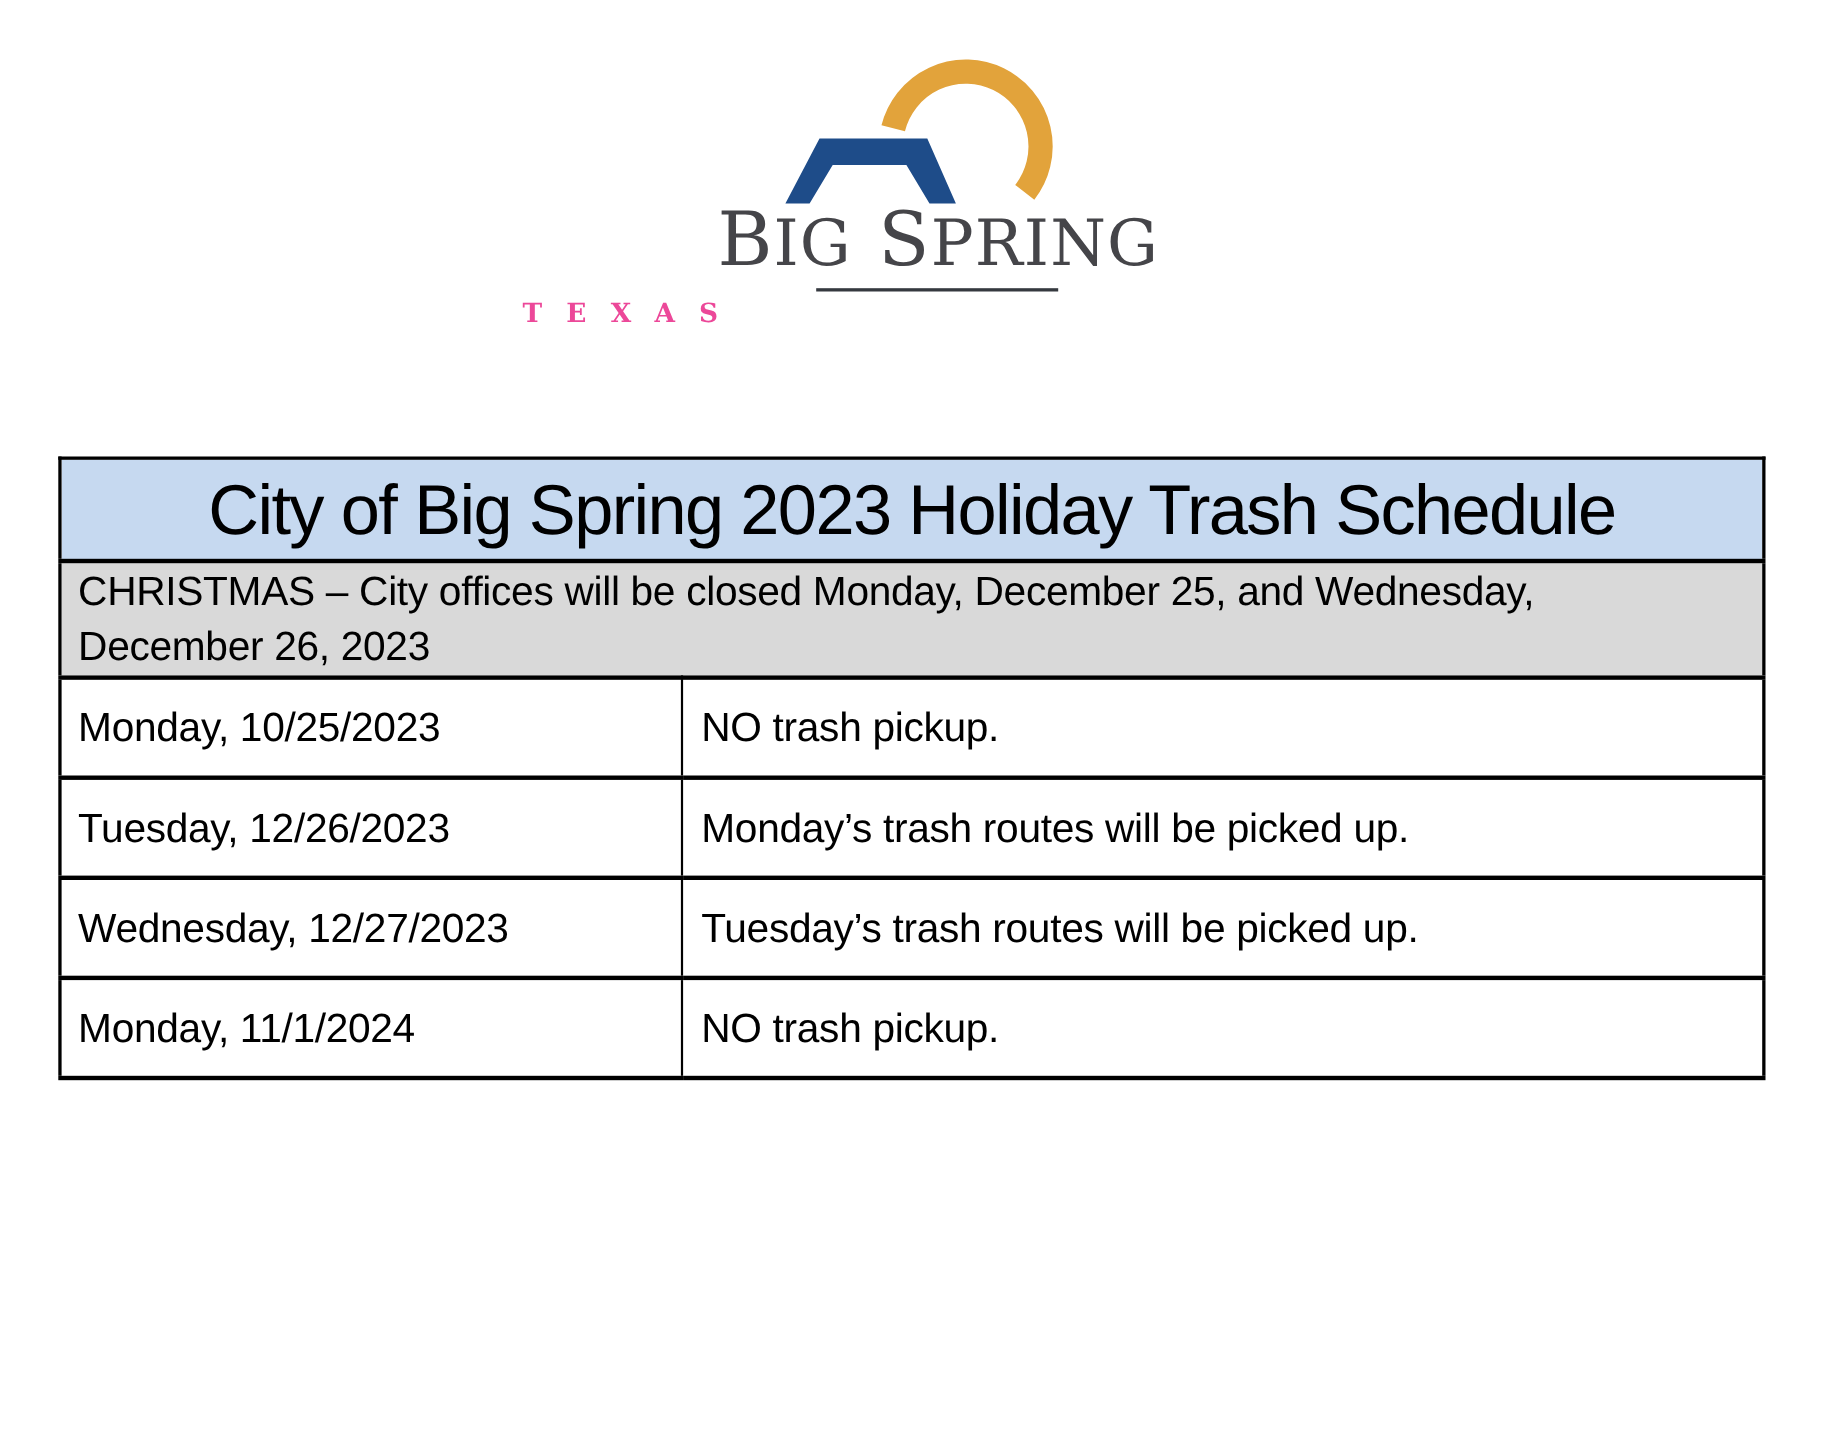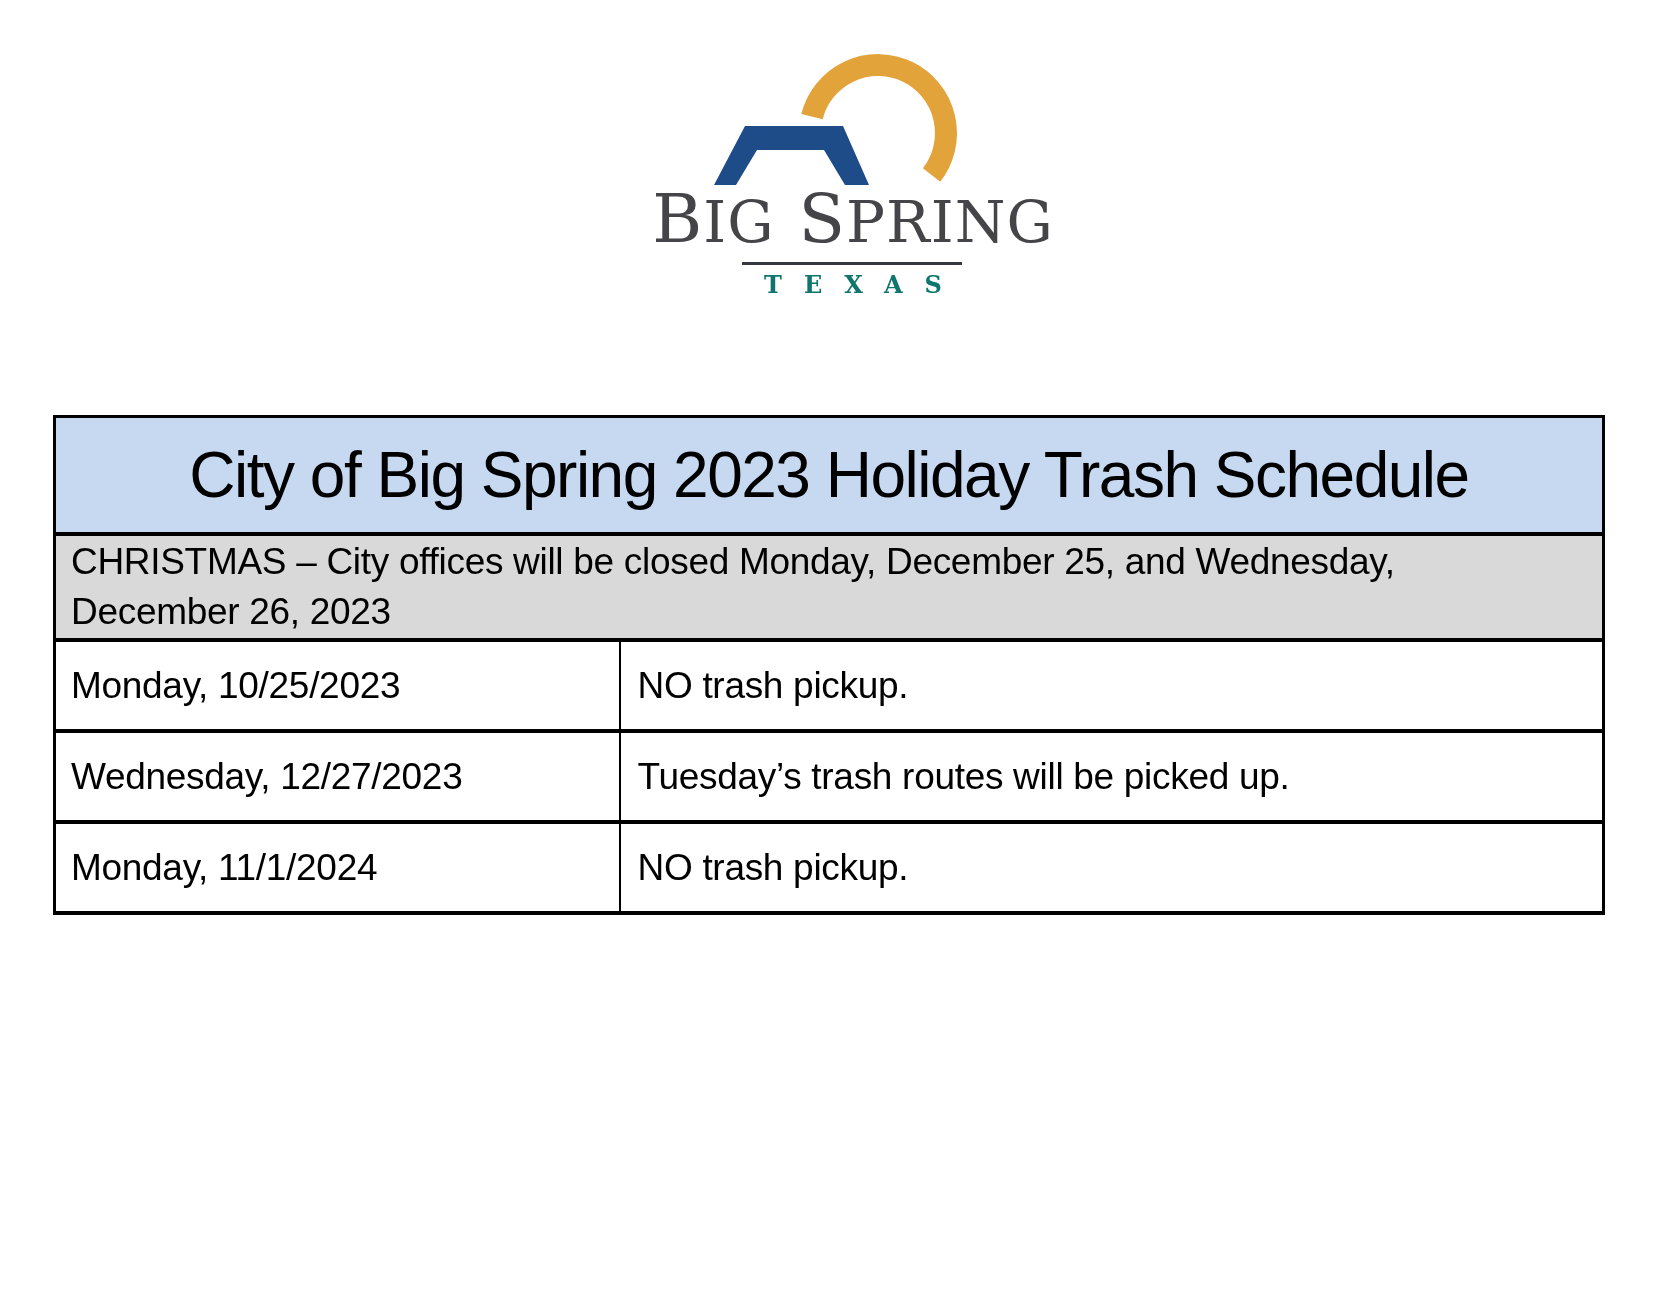--- a/index.html
+++ b/index.html
@@ -46,29 +46,29 @@
     top: 262px;
     width: 220px;
     height: 3px;
     background: #35393f;
   }
   .logo-region {
     position: absolute;
     left: 453px;
     top: 273px;
     width: 800px;
-    text-align: center;
+    text-align: left;
     font-family: "DejaVu Serif", serif;
     font-weight: bold;
     font-size: 24px;
     line-height: 1;
     letter-spacing: 22px;
     padding-left: 22px;
     box-sizing: border-box;
-    color: #0f766e;
+    color: #ec4899;
     white-space: nowrap;
   }
 
   
   table.schedule {
     position: absolute;
     left: 53px;
     top: 415px;
     width: 1549px;
     border-collapse: collapse;
@@ -83,21 +83,21 @@
     vertical-align: middle;
     padding: 0 10px 0 15px;
     overflow: hidden;
   }
   td.title-cell {
     background: #c6d9f0;
     height: 90px;
     text-align: center;
     font-size: 64px;
     letter-spacing: -1.5px;
-    padding: 12px 8px;
+    padding: 0 8px;
   }
   td.section-cell {
     background: #d9d9d9;
     border-top-width: 4px;
     border-bottom-width: 4px;
   }
   td.section-cell-tall { height: 102px; }
   td.section-cell-short { height: 86px; }
   .section-text {
     display: inline-block;
@@ -145,20 +145,24 @@
       <td colspan="2" class="section-cell section-cell-tall">
         <span class="section-text">CHRISTMAS – City offices will be closed Monday, December 25, and Wednesday, December 26, 2023</span>
       </td>
     </tr>
 
     <tr class="data-row">
       <td class="date-cell">Monday, 10/25/2023</td>
       <td class="info-cell">NO trash pickup.</td>
     </tr>
     <tr class="data-row">
+      <td class="date-cell">Tuesday, 12/26/2023</td>
+      <td class="info-cell">Monday’s trash routes will be picked up.</td>
+    </tr>
+    <tr class="data-row">
       <td class="date-cell">Wednesday, 12/27/2023</td>
       <td class="info-cell">Tuesday’s trash routes will be picked up.</td>
     </tr>
 
 
     <tr class="data-row">
       <td class="date-cell">Monday, 11/1/2024</td>
       <td class="info-cell">NO trash pickup.</td>
     </tr>
   </tbody>

